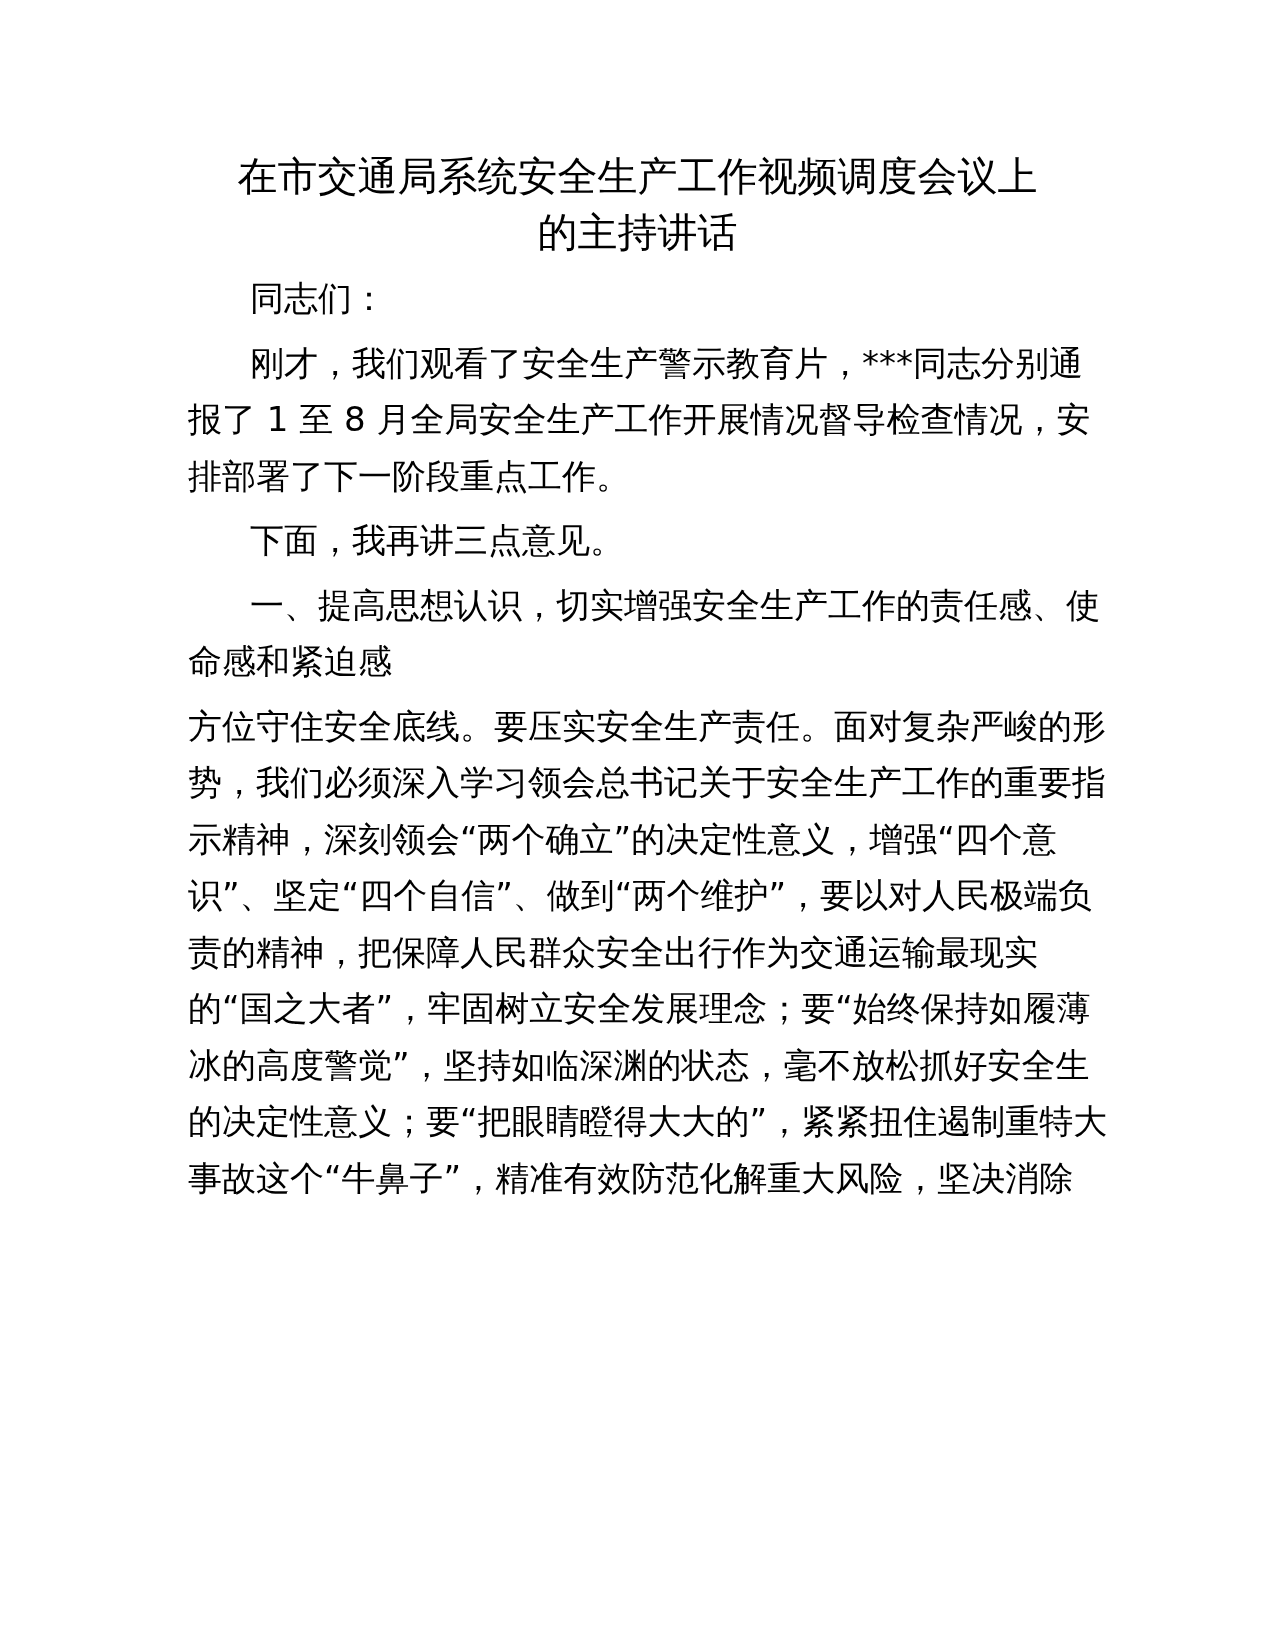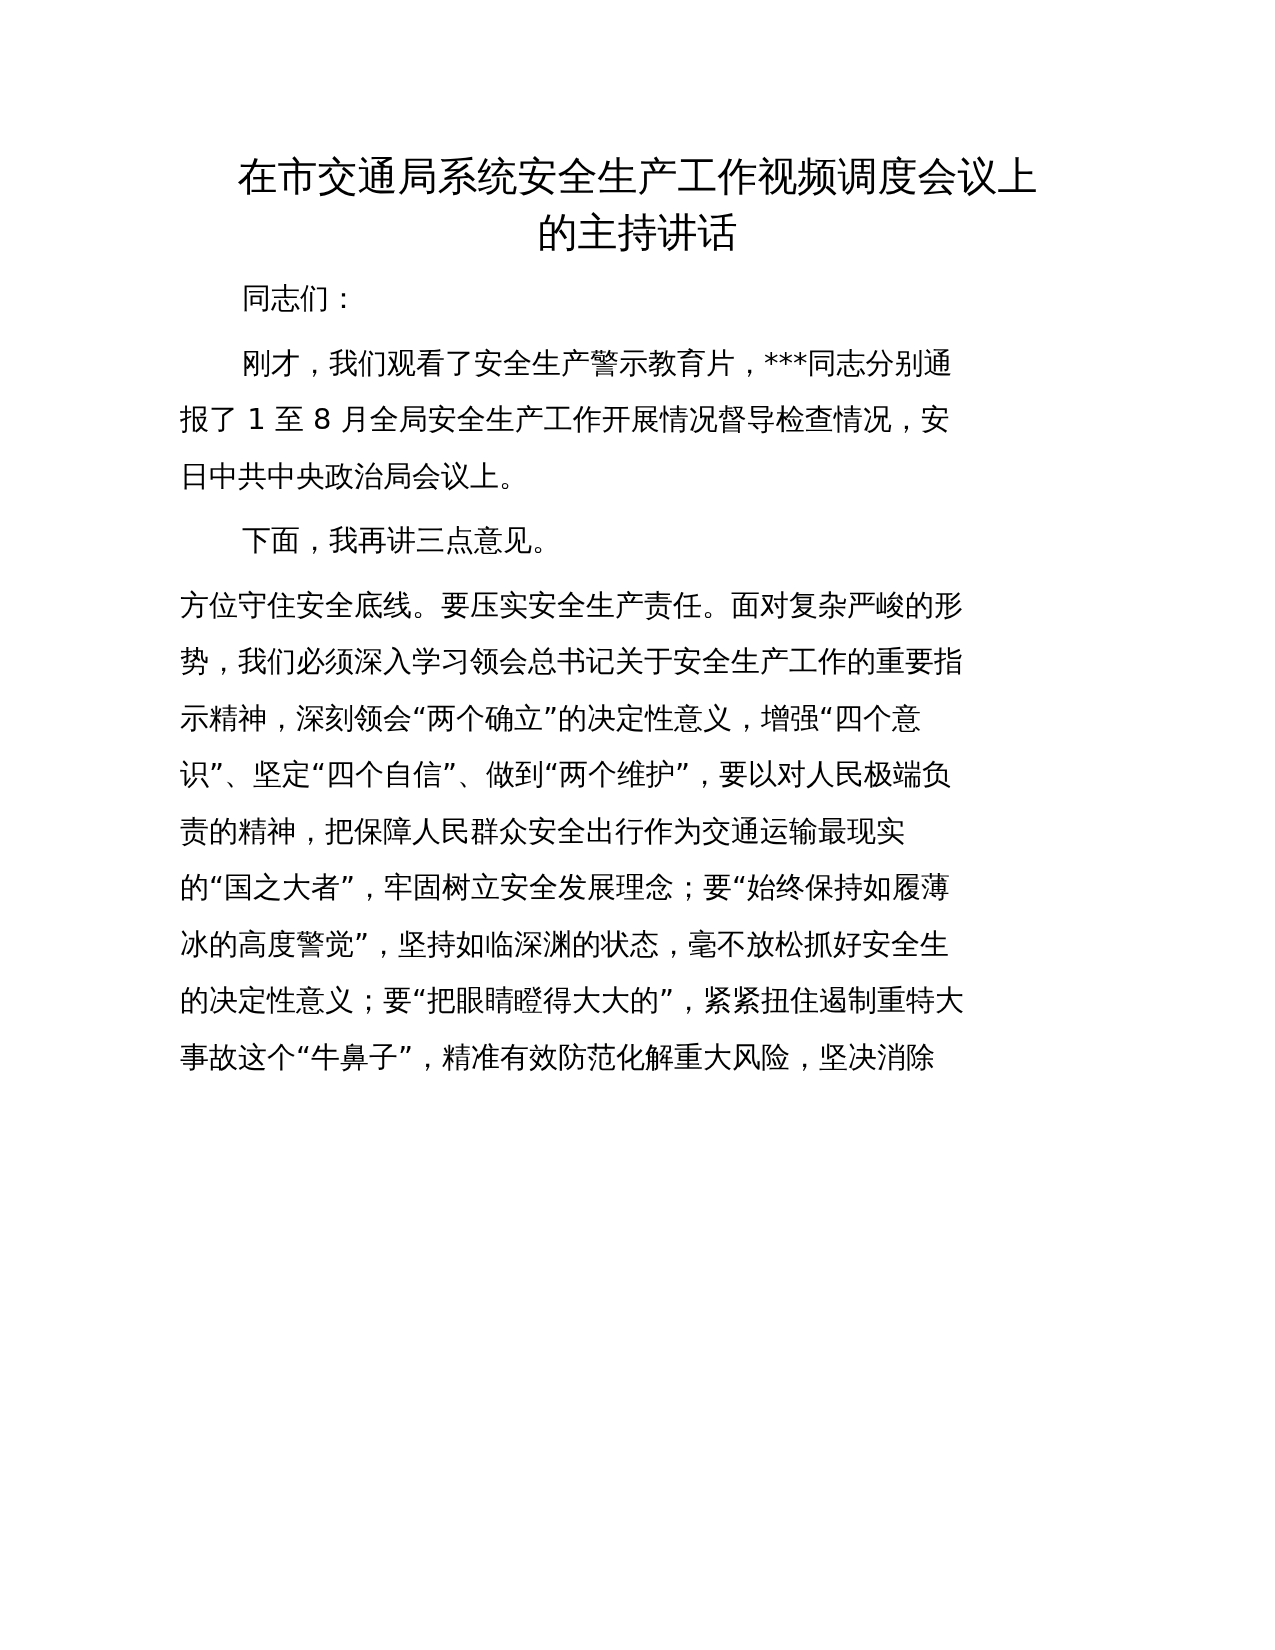--- a/index.html
+++ b/index.html
@@ -2,21 +2,21 @@
 <html><head>
 <meta charset="utf-8">
 <style>
   html, body { margin: 0; padding: 0; background: #ffffff; }
   body { width: 1275px; height: 1650px; position: relative; overflow: hidden;
          font-family: "DejaVu Sans", "Liberation Sans", sans-serif; color: #000; }
   .page { position: absolute; left: 0; top: 0; width: 1275px; height: 1650px; background: #fff; }
   .title { position: absolute; left: 150px; width: 975px; top: 148px; text-align: center;
            font-size: 40px; line-height: 56px; letter-spacing: 0px; }
   .body { position: absolute; left: 180px; width: 860px; top: 270px; }
-  .para { font-size: 29px; line-height: 56.5px; margin: 0 0 8px 0; text-indent: 2em;
+  .para { font-size: 34px; line-height: 56.5px; margin: 0 0 8px 8px; text-indent: 2em;
           text-align: justify; text-align-last: left; }
   .line { display: block; white-space: nowrap; text-indent: 0; }
   .line.first { padding-left: 62px; }
 </style>
 </head>
 <body>
 
 <div class="page">
   <div class="title">
     <span class="line">在市交通局系统安全生产工作视频调度会议上</span>
@@ -24,28 +24,30 @@
   </div>
 
   <div class="body">
     <div class="para" style="text-indent:0">
       <span class="line first">同志们：</span>
     </div>
 
     <div class="para" style="text-indent:0">
       <span class="line first">刚才，我们观看了安全生产警示教育片，***同志分别通</span>
       <span class="line">报了 1 至 8 月全局安全生产工作开展情况督导检查情况，安</span>
-      <span class="line">日中共中央政治局会议上。</span>
+      <span class="line">排部署了下一阶段重点工作。</span>
     </div>
 
     <div class="para" style="text-indent:0">
       <span class="line first">下面，我再讲三点意见。</span>
     </div>
 
     <div class="para" style="text-indent:0">
+      <span class="line first">一、提高思想认识，切实增强安全生产工作的责任感、使</span>
+      <span class="line">命感和紧迫感</span>
     </div>
 
     <div class="para" style="text-indent:0">
       <span class="line">方位守住安全底线。要压实安全生产责任。面对复杂严峻的形</span>
       <span class="line">势，我们必须深入学习领会总书记关于安全生产工作的重要指</span>
       <span class="line">示精神，深刻领会“两个确立”的决定性意义，增强“四个意</span>
       <span class="line">识”、坚定“四个自信”、做到“两个维护”，要以对人民极端负</span>
       <span class="line">责的精神，把保障人民群众安全出行作为交通运输最现实</span>
       <span class="line">的“国之大者”，牢固树立安全发展理念；要“始终保持如履薄</span>
       <span class="line">冰的高度警觉”，坚持如临深渊的状态，毫不放松抓好安全生</span>

